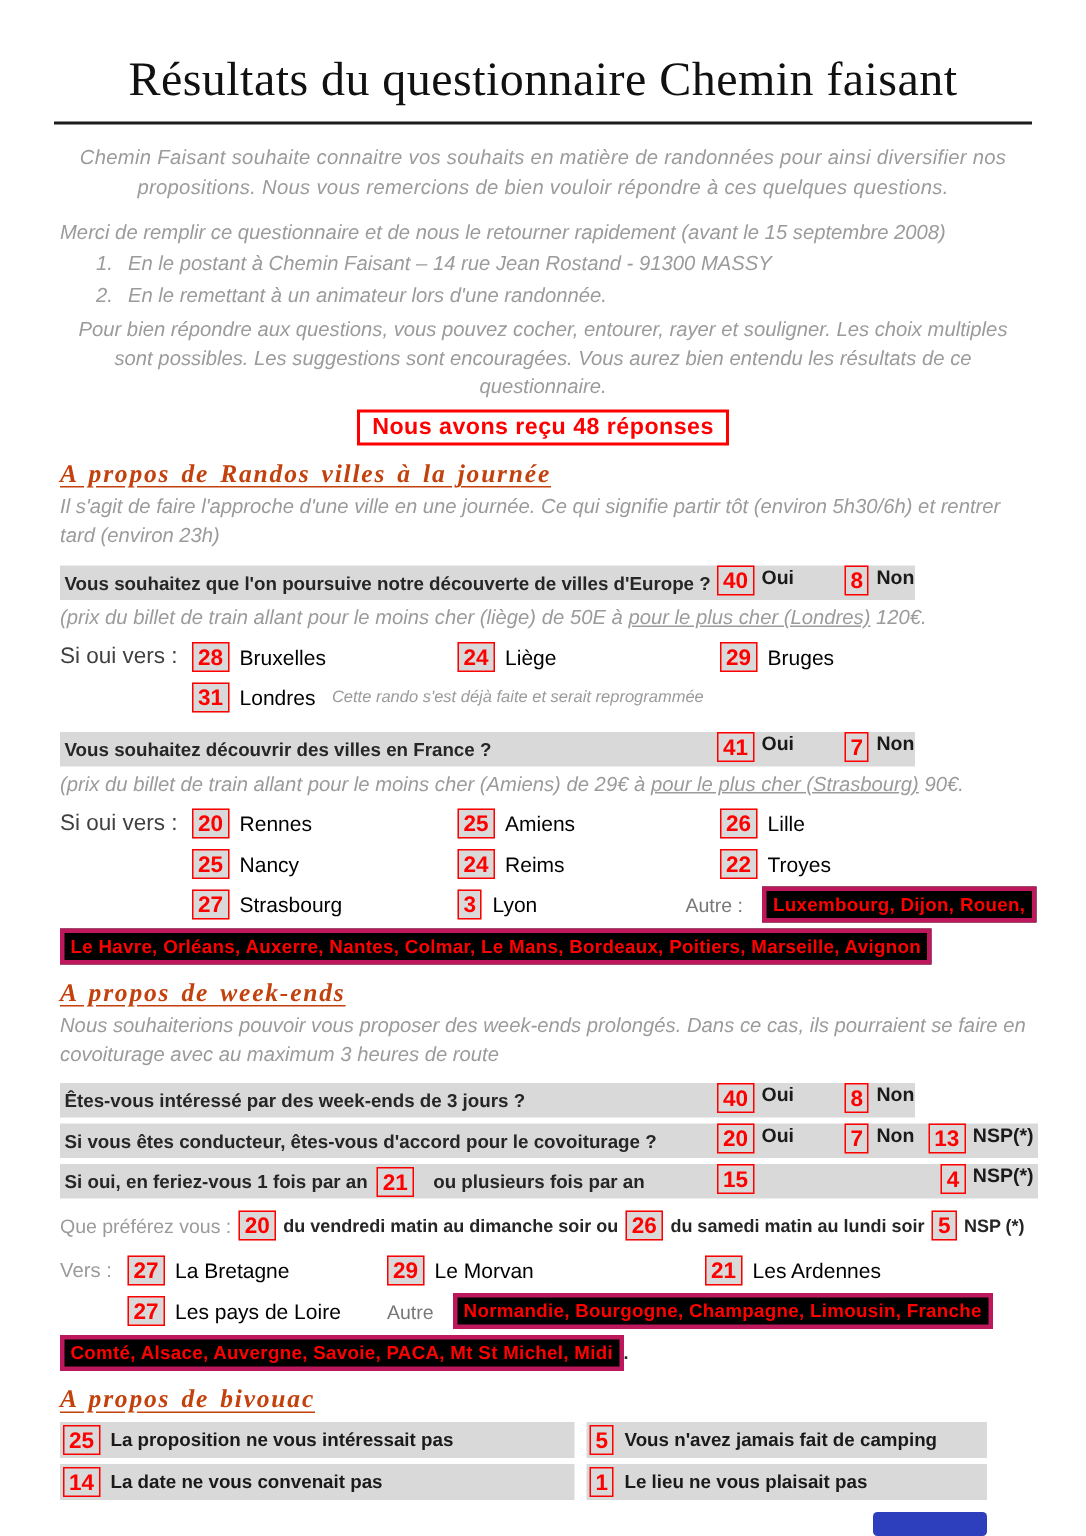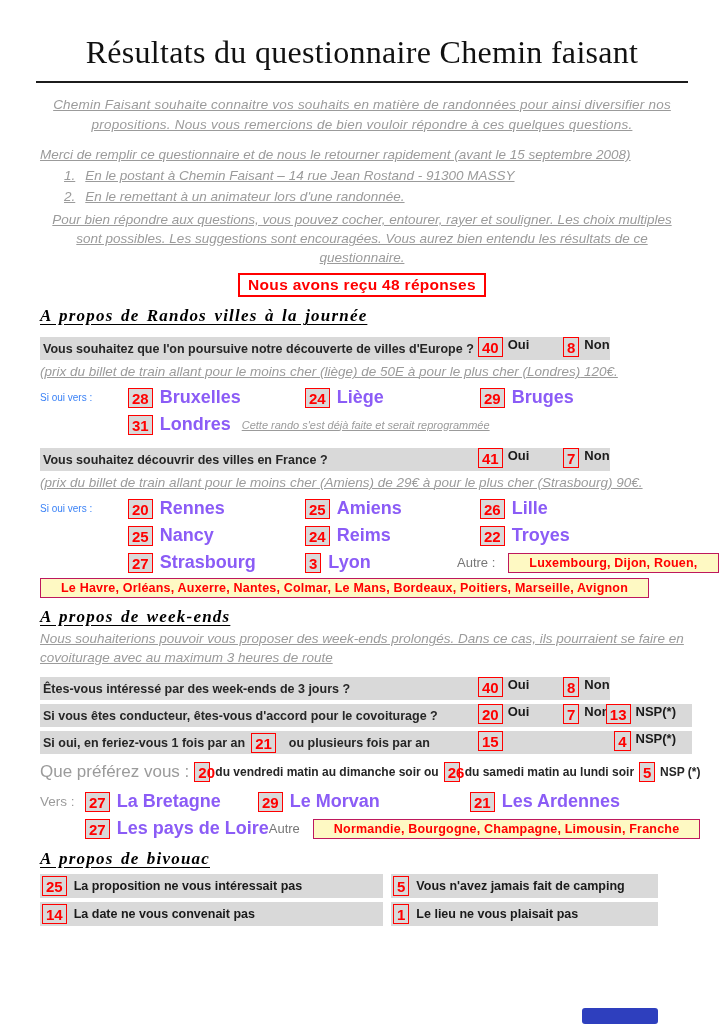--- a/index.html
+++ b/index.html
@@ -4,65 +4,65 @@
 <style>
   * { margin:0; padding:0; box-sizing:border-box; }
   html,body { background:#ffffff; }
   .page { width:724px; height:1024px; background:#fff; position:relative; overflow:hidden;
           font-family:"Liberation Sans","DejaVu Sans",sans-serif; color:#1a1a1a; }
 
   .title { font-family:"Liberation Serif","DejaVu Serif",serif; font-weight:400; font-size:32px;
            text-align:center; padding-top:34px; color:#111; letter-spacing:0.3px; }
   .rule { border-top:2px solid #1c1c1c; margin:10px 36px 0; }
 
-  .gray { color:#9b9b9b;text-decoration:underline; } .it { font-style:italic; }
+  .gray { color:#9b9b9b; } .it { font-style:italic; }
   .lead { margin:12px 44px 0; text-align:center; font-size:13.5px; line-height:20px; letter-spacing:0.2px; }
   .retnote { margin:10px 40px 0; font-size:13.5px; line-height:20px; }
   .listitem { margin:1px 40px 0 64px; font-size:13.5px; line-height:20px; display:flex; gap:10px; }
   .howto { margin:3px 52px 0; text-align:center; font-size:13.5px; line-height:19px; }
 
   .banner-wrap { text-align:center; margin-top:6px; }
   .banner { display:inline-block; color:#ff0000; border:2px solid #ff0000; font-weight:bold;
             font-size:15.5px; padding:1px 8px; letter-spacing:0.3px; }
 
   .sec { margin:9px 40px 0; font-family:"Liberation Serif","DejaVu Serif",serif; font-style:italic;
-         font-weight:bold; font-size:17px; color:#000000; letter-spacing:1.2px; word-spacing:2px;
+         font-weight:bold; font-size:17px; color:#c2410c; letter-spacing:1.2px; word-spacing:2px;
          text-decoration:underline; text-underline-offset:3px; }
   .sub { margin:2px 40px 0; font-size:13.5px; line-height:19px; }
 
   .qrow { position:relative; display:flex; align-items:center; margin:11px 0 0 40px;
           background:#d9d9d9; height:23px; }
   .w570 { width:570px; } .w652 { width:652px; }
   .mt12 { margin-top:12px !important; } .mt10 { margin-top:10px !important; } .mt4 { margin-top:4px !important; }
   .qtext { font-weight:bold; font-size:12.5px; color:#262626; padding-left:3px; white-space:nowrap; }
   .ans { position:absolute; top:0; height:23px; display:flex; align-items:flex-start; gap:5px; }
-  .ans.right { right:16px; }
+  .ans.right { right:3px; }
   .nbox { display:inline-block; color:#ff0000; font-weight:bold; font-size:15px; line-height:17px;
           border:1px solid #ff0000; background:#d9d9d9; padding:1px 3px 0; min-width:16px;
           text-align:center; }
   .alabel { font-weight:bold; font-size:13px; color:#1a1a1a; white-space:nowrap; }
   .note { margin:2px 40px 0; font-size:13.5px; line-height:19px; }
   .ul { text-decoration:underline; }
 
   .optrow { display:flex; align-items:center; margin:5px 40px 0; min-height:23px; }
-  .silabel { flex:0 0 88px; font-size:10px; color:#3b82f6; }
+  .silabel { flex:0 0 88px; font-size:15px; color:#404040; }
   .optcell { display:flex; align-items:center; gap:7px; }
   .c1 { flex:0 0 177px; } .c2 { flex:0 0 175px; } .c2s { flex:0 0 152px; } .c3 { flex:1; }
-  .optlabel { font-weight:bold; font-size:18px; color:#8b5cf6; white-space:nowrap; }
+  .optlabel { font-weight:normal; font-size:14px; color:#000000; white-space:nowrap; }
   .optnote { font-size:11px; margin-left:4px; white-space:nowrap; }
 
   .redbox { display:inline-block; color:#ff0000; font-weight:bold; font-size:12.5px; line-height:17px;
-            border:1px solid #be185d; background:#fef9c3; padding:1px 20px 0; letter-spacing:0.2px;
+            border:3px solid #be185d; background:#000000; padding:1px 4px 0; letter-spacing:0.2px;
             white-space:nowrap; }
   .autre-label { font-size:13px; color:#777; white-space:nowrap; margin-right:6px; }
   .autrefull { margin:4px 40px 0; display:flex; align-items:center; }
 
   .prefline { display:flex; align-items:center; gap:5px; margin:8px 40px 0; white-space:nowrap; }
   .btext { font-weight:bold; font-size:12px; color:#262626; }
-  .gray13 { font-size:17px; color:#9b9b9b; white-space:nowrap; }
+  .gray13 { font-size:13px; color:#9b9b9b; white-space:nowrap; }
   .ml6 { margin-left:6px; } .ml10 { margin-left:10px; }
 
   .versrow { display:flex; align-items:center; margin:8px 40px 0; min-height:23px; }
   .verslabel { flex:0 0 45px; font-size:13.5px; color:#9b9b9b; }
   .v1 { flex:0 0 173px; } .v2 { flex:0 0 212px; }
 
   .bivrow { display:flex; gap:8px; margin:5px 40px 0; }
   .bivcell { background:#d9d9d9; display:flex; align-items:center; gap:7px; height:24px; padding:0 8px 0 2px; }
   .bleft { width:343px; } .bright { width:267px; }
   .blabel { font-weight:bold; font-size:12.5px; color:#1a1a1a; white-space:nowrap; }
@@ -91,20 +91,21 @@
     <span>En le remettant à un animateur lors d'une randonnée.</span>
   </div>
 
   <p class="howto gray it">Pour bien répondre aux questions, vous pouvez cocher, entourer, rayer et souligner. Les choix multiples sont possibles. Les suggestions sont encouragées. Vous aurez bien entendu les résultats de ce questionnaire.</p>
 
   <div class="banner-wrap">
     <span class="banner">Nous avons reçu 48 réponses</span>
   </div>
 
   <h2 class="sec">A propos de Randos villes à la journée</h2>
+  <p class="sub gray it">Il s'agit de faire l'approche d'une ville en une journée. Ce qui signifie partir tôt (environ 5h30/6h) et rentrer tard (environ 23h)</p>
 
   <div class="qrow w570">
     <span class="qtext">Vous souhaitez que l'on poursuive notre découverte de villes d'Europe ?</span>
     <span class="ans" style="left:438px">
       <span class="nbox">40</span>
       <span class="alabel">Oui</span>
     </span>
     <span class="ans" style="left:523px">
       <span class="nbox">8</span>
       <span class="alabel">Non</span>
@@ -268,20 +269,24 @@
   <div class="versrow mt4">
     <span class="verslabel"></span>
     <span class="optcell v1">
       <span class="nbox">27</span>
       <span class="optlabel">Les pays de Loire</span>
     </span>
     <span class="optcell c3">
       <span class="autre-label">Autre</span>
       <span class="redbox">Normandie, Bourgogne, Champagne, Limousin, Franche</span>
     </span>
+  </div>
+  <div class="autrefull">
+    <span class="redbox">Comté, Alsace, Auvergne, Savoie, PACA, Mt St Michel, Midi</span>
+    <span class="btext">.</span>
   </div>
 
   <h2 class="sec">A propos de bivouac</h2>
 
   <div class="bivrow">
     <div class="bivcell bleft">
       <span class="nbox">25</span>
       <span class="blabel">La proposition ne vous intéressait pas</span>
     </div>
     <div class="bivcell bright">

